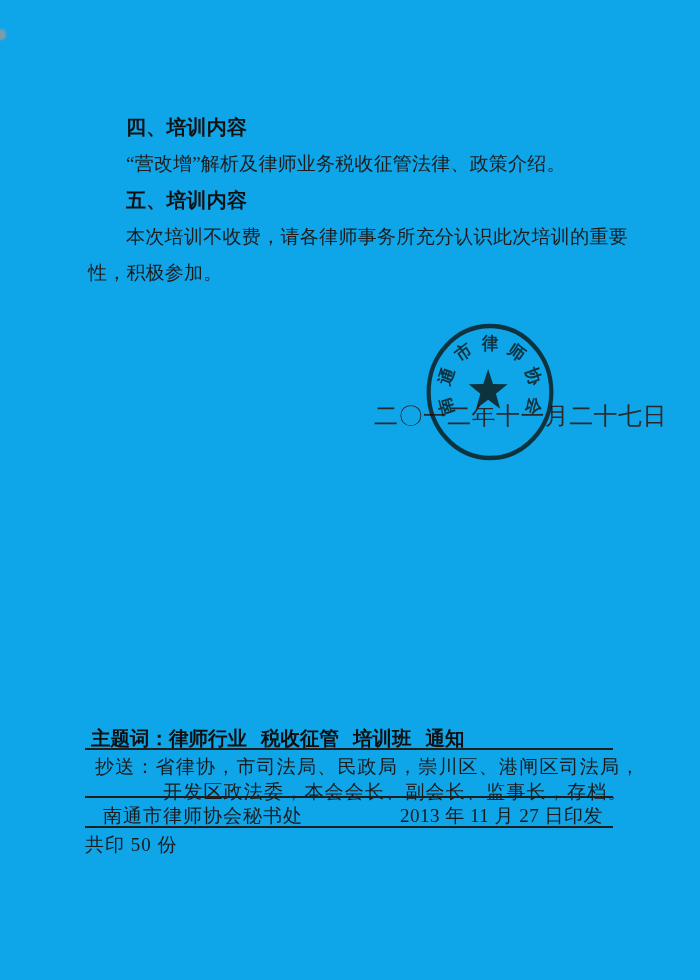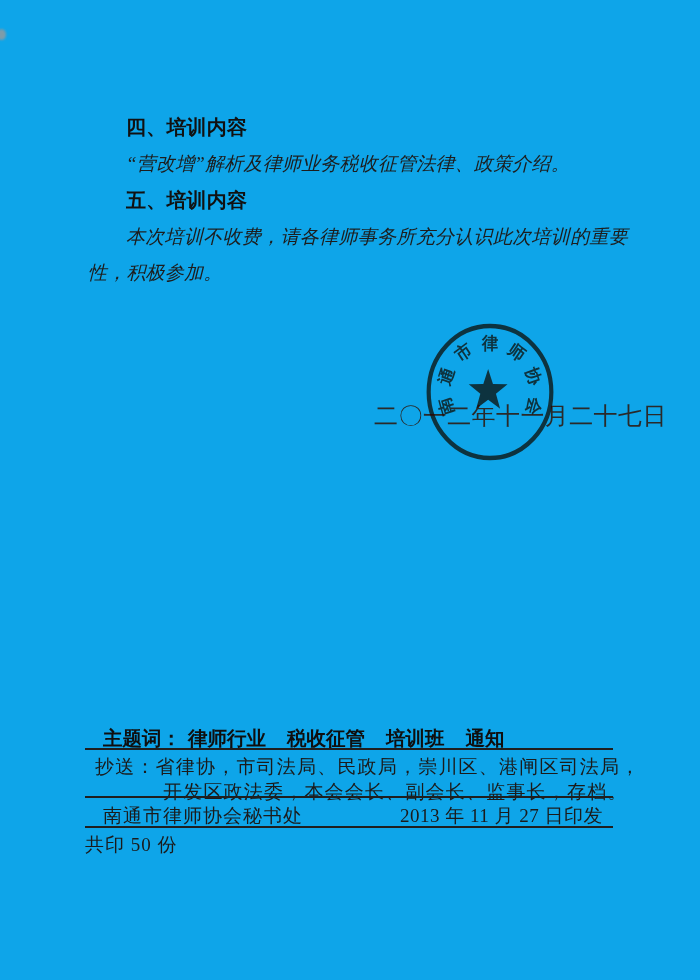--- a/index.html
+++ b/index.html
@@ -42,21 +42,20 @@
   .heading {
     font-family: "Liberation Sans", sans-serif;
     font-weight: bold;
     font-size: 20px;
     padding-left: 38px;
     color: #111;
   }
   .para {
     text-indent: 38px;
     text-align: justify;
-    font-style: italic;
   }
   
   .sig-date {
     position: absolute;
     left: 374px;
     top: 400px;
     font-size: 24px;
     letter-spacing: 0.4px;
     color: #2a2a2a;
     white-space: nowrap;
@@ -88,24 +87,24 @@
   }
   .f-row { position: absolute; white-space: nowrap; }
   .rule {
     position: absolute;
     left: 0;
     width: 528px;
     height: 2px;
     background: #1f1f1f;
   }
   .subject-row {
-    top: 5px; left: 18px;
+    top: 5px; left: 6px;
     display: flex;
     align-items: baseline;
-    gap: 21px;
+    gap: 14px;
     font-family: "Liberation Sans", sans-serif;
     font-weight: bold;
     font-size: 19.5px;
     color: #0f0f0f;
   }
   .subject-row .label { margin-right: -14px; }
   .rule-1 { top: 28px; }
   .cc1-row { top: 34px; left: 10px; letter-spacing: 1.2px; }
   .cc2-row { top: 59px; left: 78px; letter-spacing: 1.2px; }
   .rule-2 { top: 76px; }

